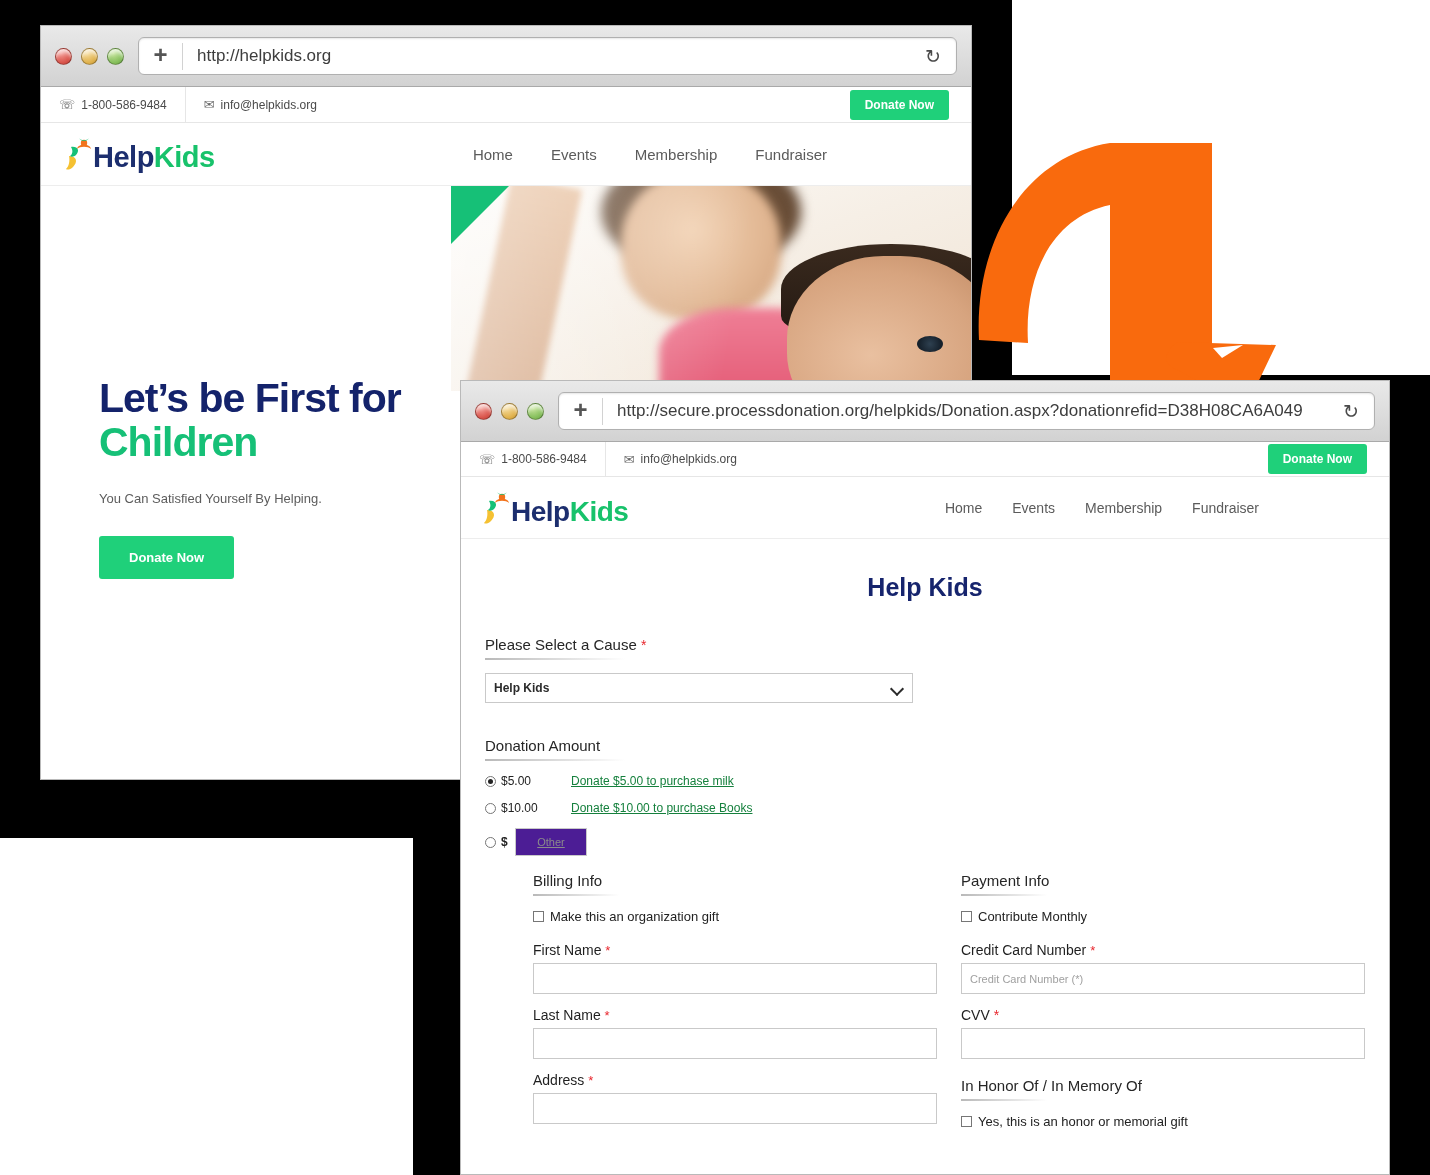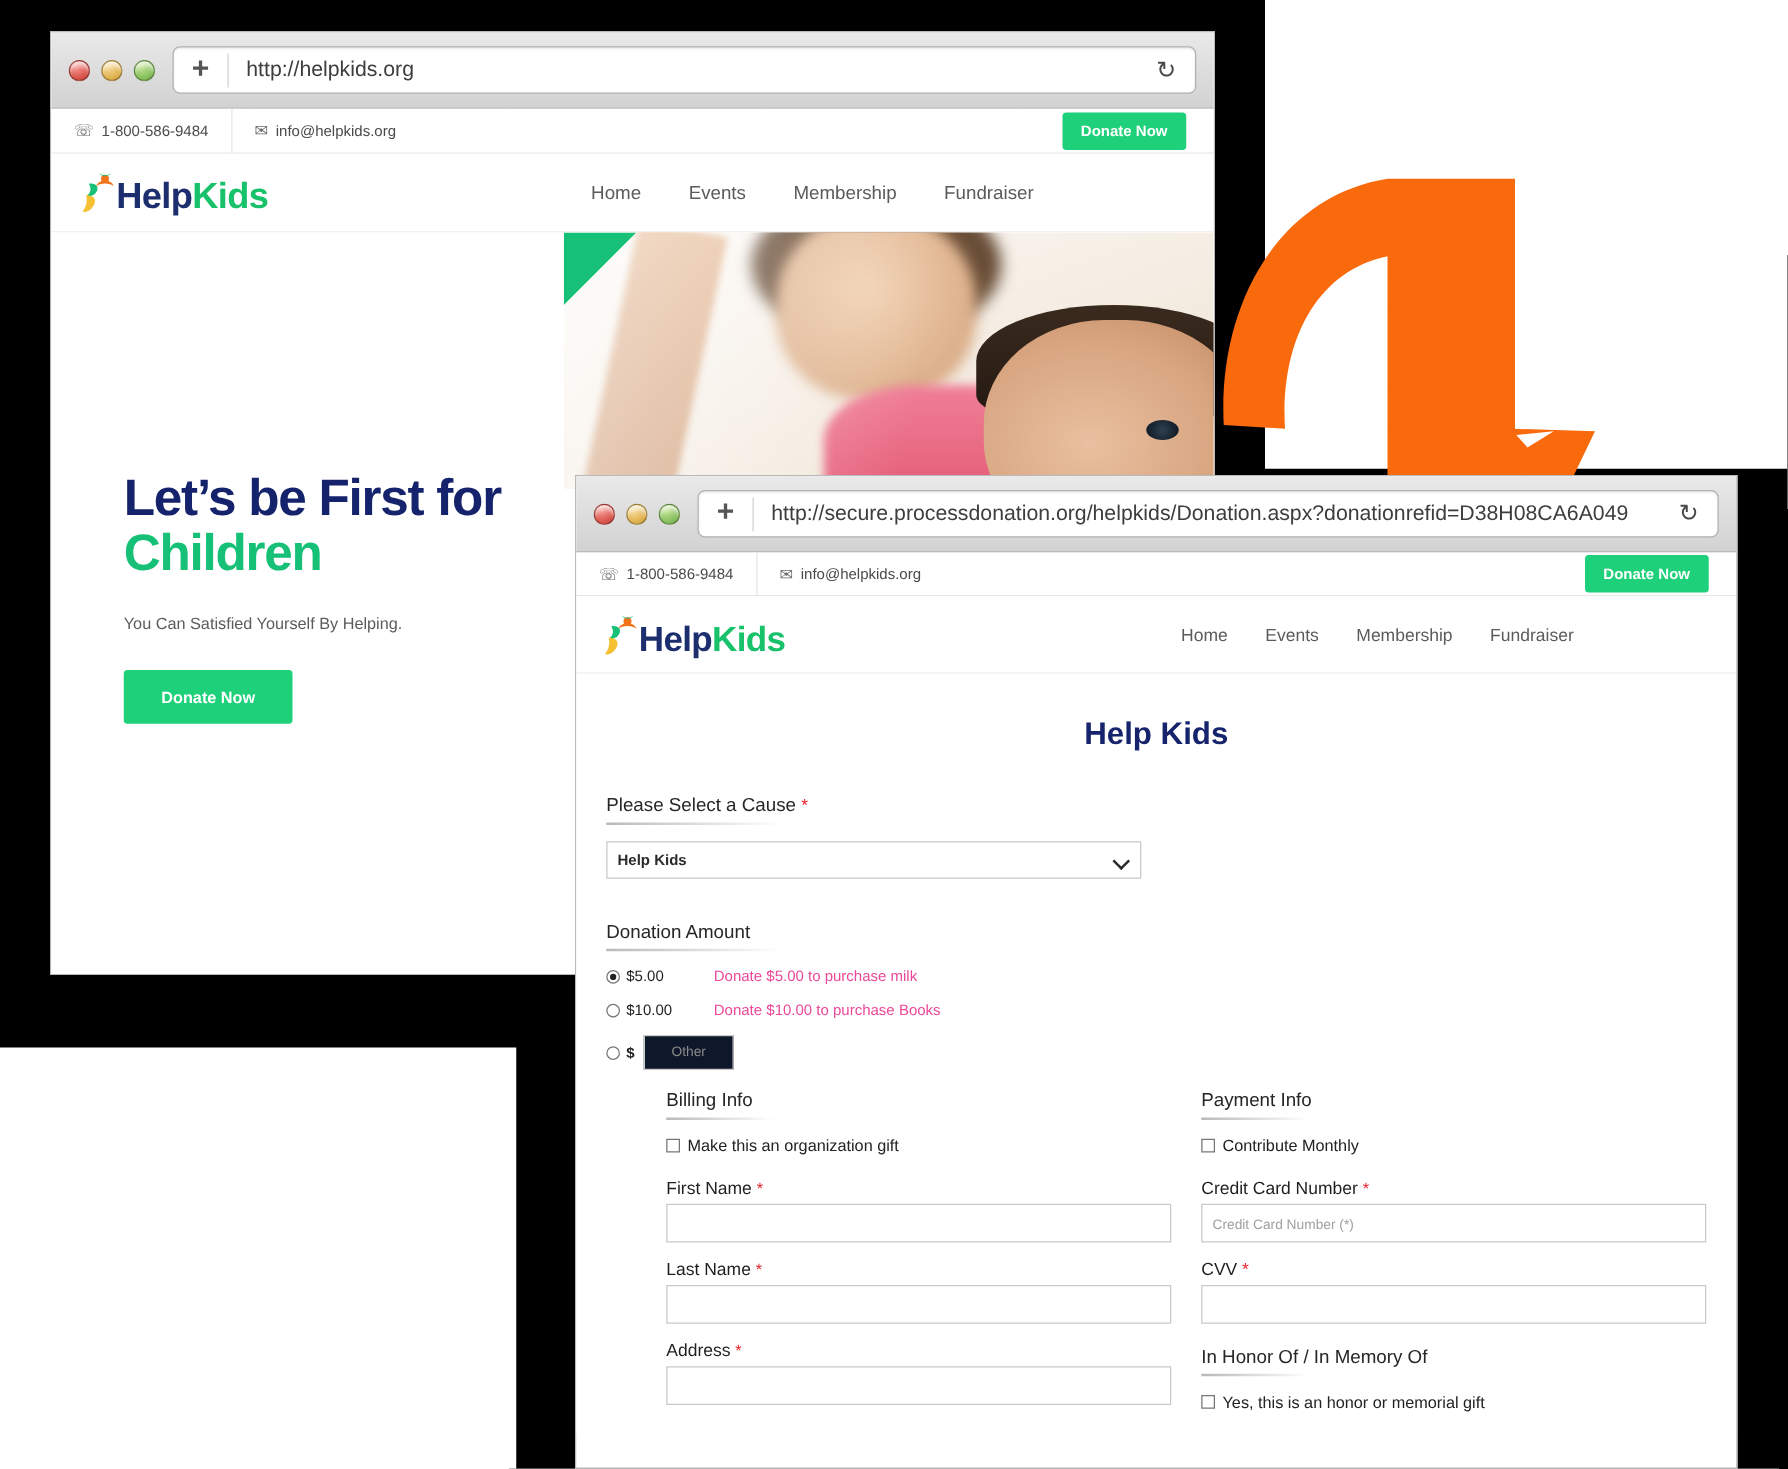--- a/index.html
+++ b/index.html
@@ -206,34 +206,34 @@
   .selwrap { position: relative; }
   .selwrap::after {
     content: ""; position: absolute; right: 11px; top: 11px;
     width: 8px; height: 8px;
     border-right: 2px solid #2b2b2b; border-bottom: 2px solid #2b2b2b;
     transform: rotate(45deg); pointer-events: none;
   }
 
   .amount-row { display: flex; align-items: center; margin-bottom: 13px; }
   .amount-row .amt { font-size: 12px; color: #222; width: 70px; }
-  .amount-row .desc { font-size: 12px; color: #ec4899; }
+  .amount-row .desc { font-size: 12px; color: #15803d; text-decoration: underline; }
   .radio {
     width: 11px; height: 11px; border-radius: 50%;
     border: 1px solid #767676; background: #fff;
     margin-right: 5px; flex: 0 0 auto; position: relative;
   }
   .radio.on::after {
     content: ""; position: absolute; left: 2px; top: 2px;
     width: 5px; height: 5px; border-radius: 50%; background: #222;
   }
   .other-box {
     width: 72px; height: 28px; border: 1px solid #c9c9c9;
     display: flex; align-items: center; justify-content: center;
-    font-size: 11px; color: #8b8b8b; background: #0f172a;
+    font-size: 11px; color: #8b8b8b; background: #4c1d95; text-decoration: underline;
   }
 
   .cols { display: flex; gap: 24px; margin-top: 16px; margin-left: 48px; }
   .col { flex: 1 1 0; min-width: 0; }
   .chk-row { display: flex; align-items: center; margin-bottom: 18px; }
   .chk {
     width: 11px; height: 11px; border: 1px solid #767676;
     background: #fff; margin-right: 6px; flex: 0 0 auto;
   }
   .chk-row .t { font-size: 13px; color: #222; }

